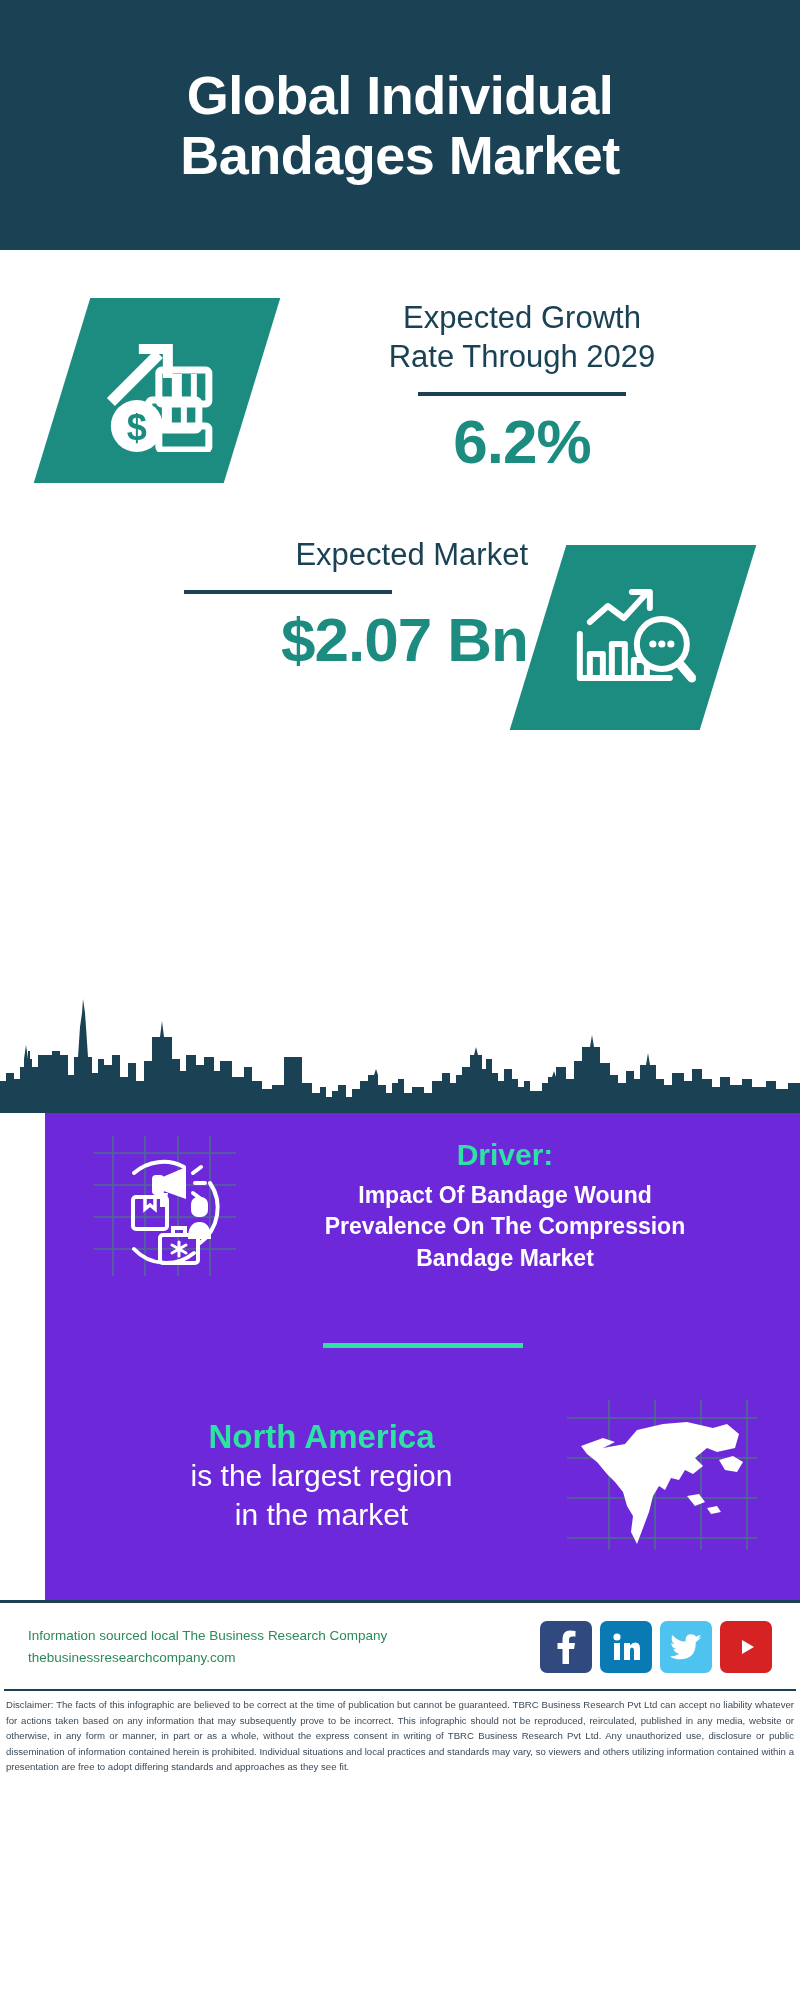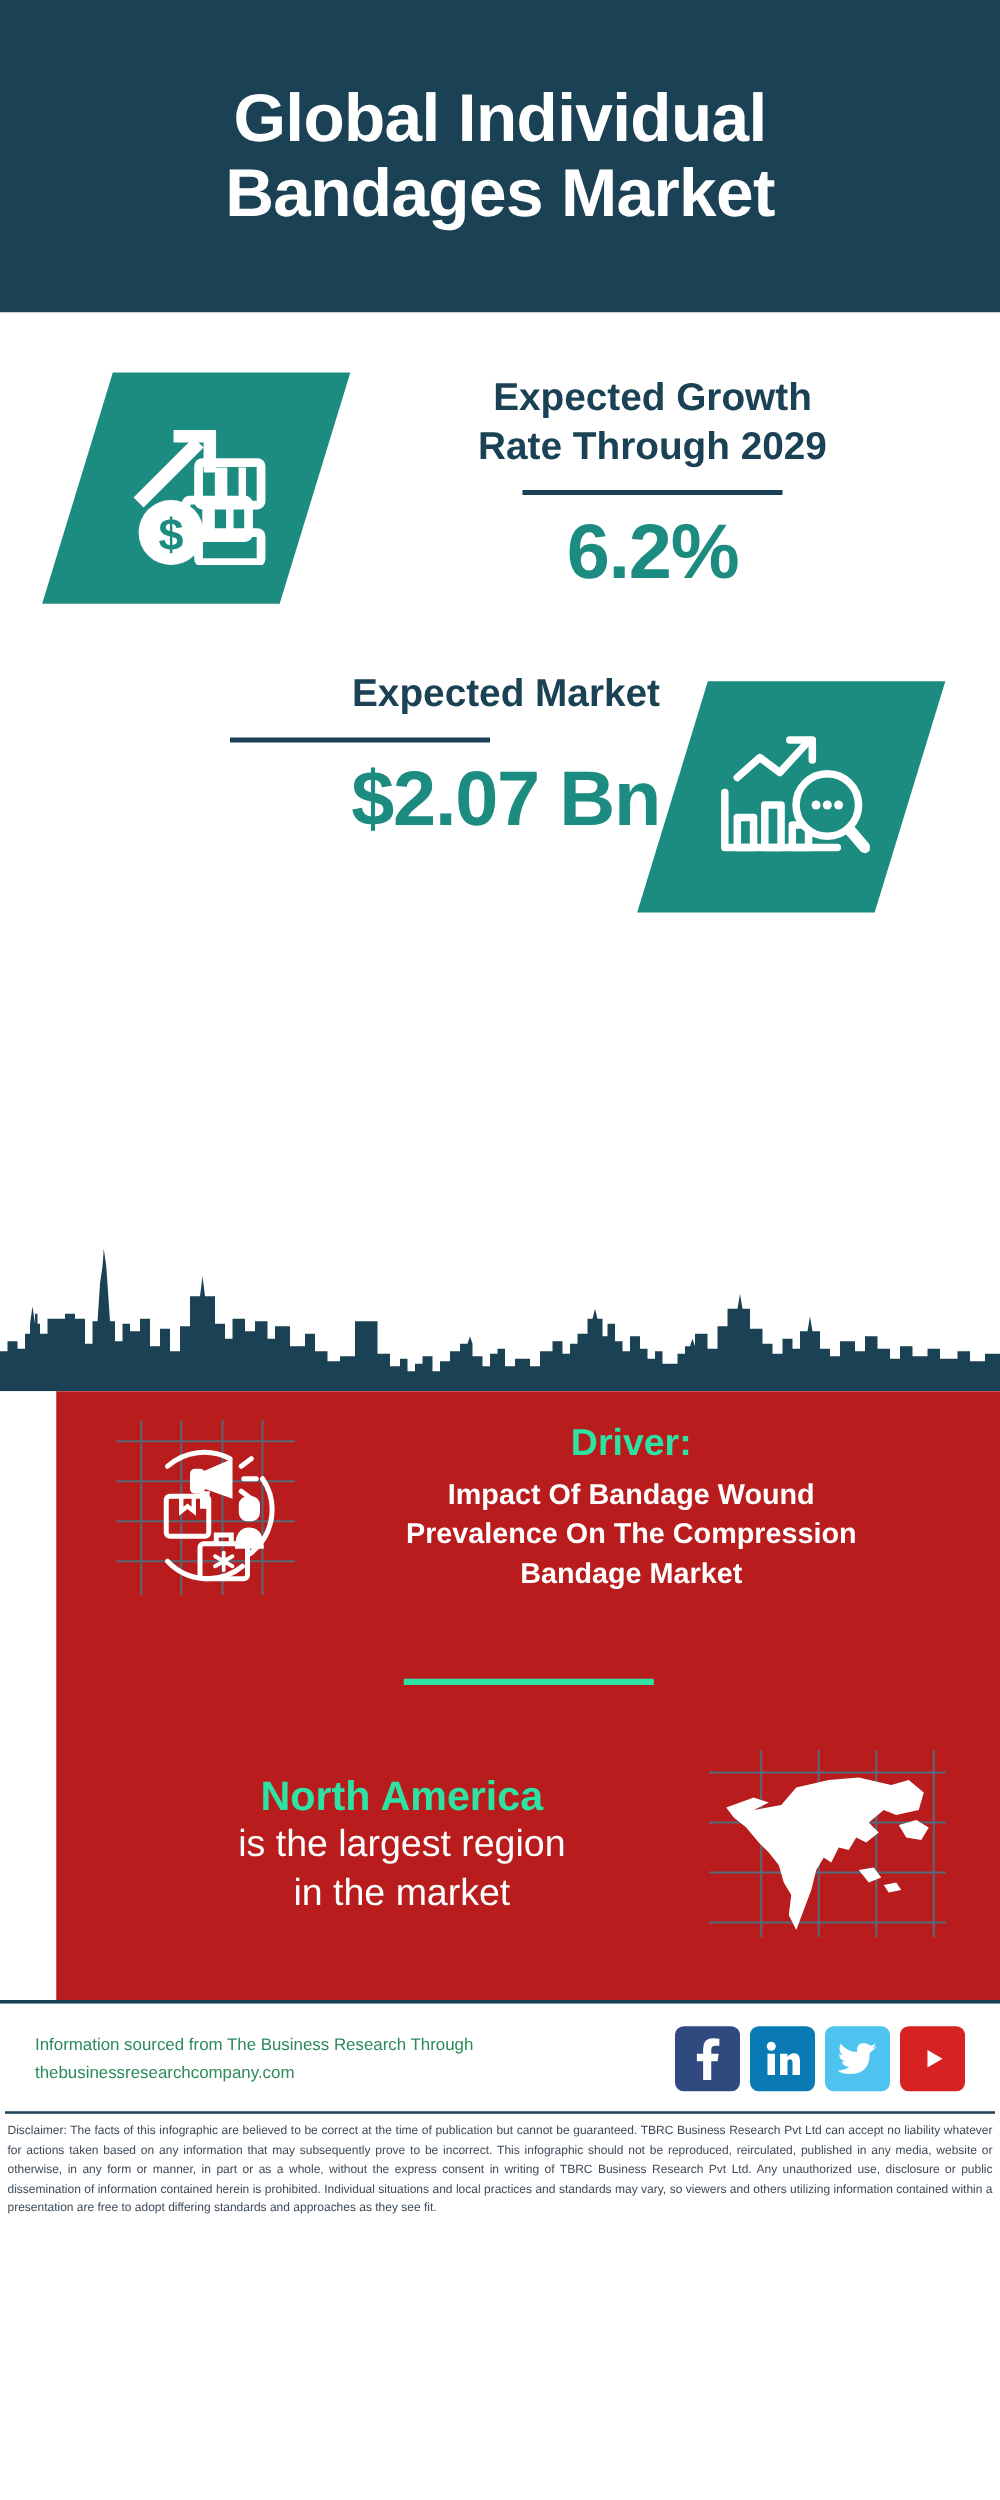--- a/index.html
+++ b/index.html
@@ -47,21 +47,21 @@
     display:flex; align-items:center; justify-content:center;
     flex:none;
   }
   .para > .para-inner { transform:skewX(17deg); display:flex; align-items:center; justify-content:center; }
   .growth-para { margin-left:62px; }
 
   .growth-text { flex:1; text-align:center; padding-left:14px; padding-right:22px; }
   .stat-label {
     color:#1a4254;
     font-size:31px;
-    font-weight:bold;
+    font-weight:normal;
     line-height:1.26;
   }
   .rule {
     height:4px; background:#1a4254;
     width:208px;
     margin:16px auto 10px auto;
   }
   .stat-value {
     color:#1c8c80;
     font-size:62px;
@@ -76,21 +76,21 @@
     padding-top:52px;
   }
   .market-text { flex:1; text-align:right; padding-left:48px; }
   .market-para { margin-right:72px; margin-left:10px; margin-top:10px; }
 
   
   .skyline { display:block; width:800px; height:120px; margin-top:-2px; }
 
   
   .dark-zone {
-    background:#b91c1c;
+    background:#6d28d9;
     position:relative;
     padding-bottom:10px;
     margin-left:45px;
   }
 
   .driver-row {
     display:flex;
     align-items:center;
     padding:18px 30px 0 30px;
   }
@@ -342,21 +342,21 @@
         </g>
       </svg>
     </div>
   </div>
 </div>
 
 <div class="footer-sep"></div>
 
 <div class="footer">
   <div class="footer-text">
-    <div class="footer-line">Information sourced from The Business Research Through</div>
+    <div class="footer-line">Information sourced local The Business Research Company</div>
     <div class="footer-line">thebusinessresearchcompany.com</div>
   </div>
   <div class="socials">
     <div class="sq" style="background:#30497f">
       <svg width="26" height="34" viewBox="0 0 26 34">
           <path fill="#ffffff" d="M16 34 L16 19 L21 19 L22 13 L16 13 L16 9.5 Q16 6.5 19.5 6.5 L22.5 6.5 L22.5 1 Q20 0.5 17 0.5 Q9.5 0.5 9.5 9 L9.5 13 L4.5 13 L4.5 19 L9.5 19 L9.5 34 Z"></path>
         </svg>
     </div>
     <div class="sq" style="background:#0a7ab5">
       <svg width="30" height="30" viewBox="0 0 30 30">

